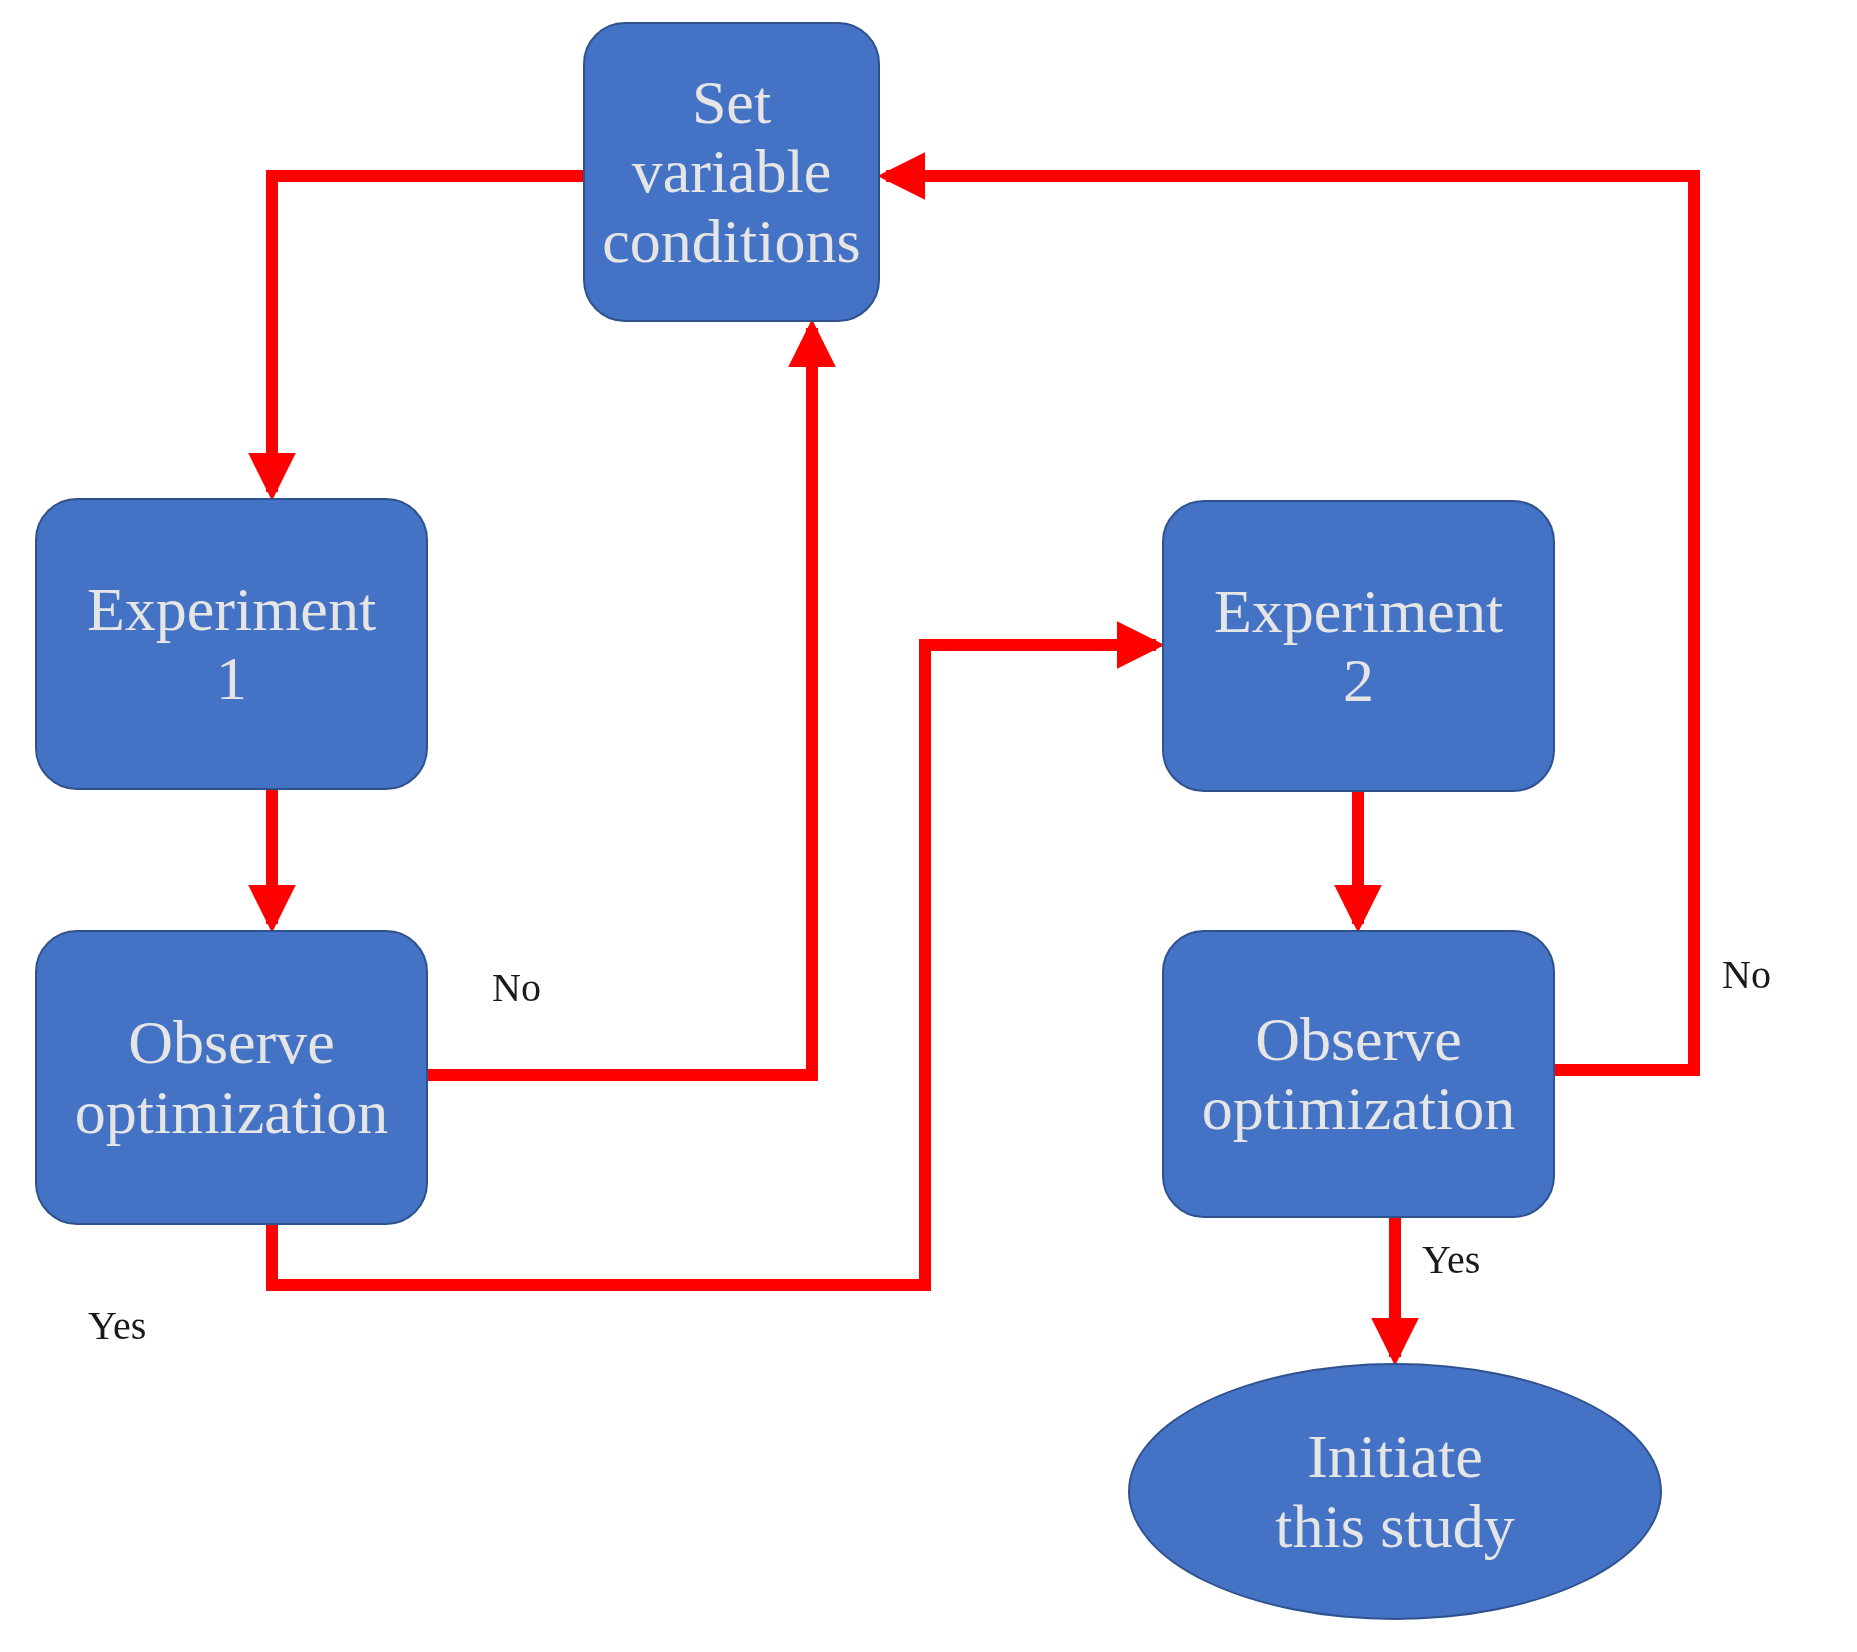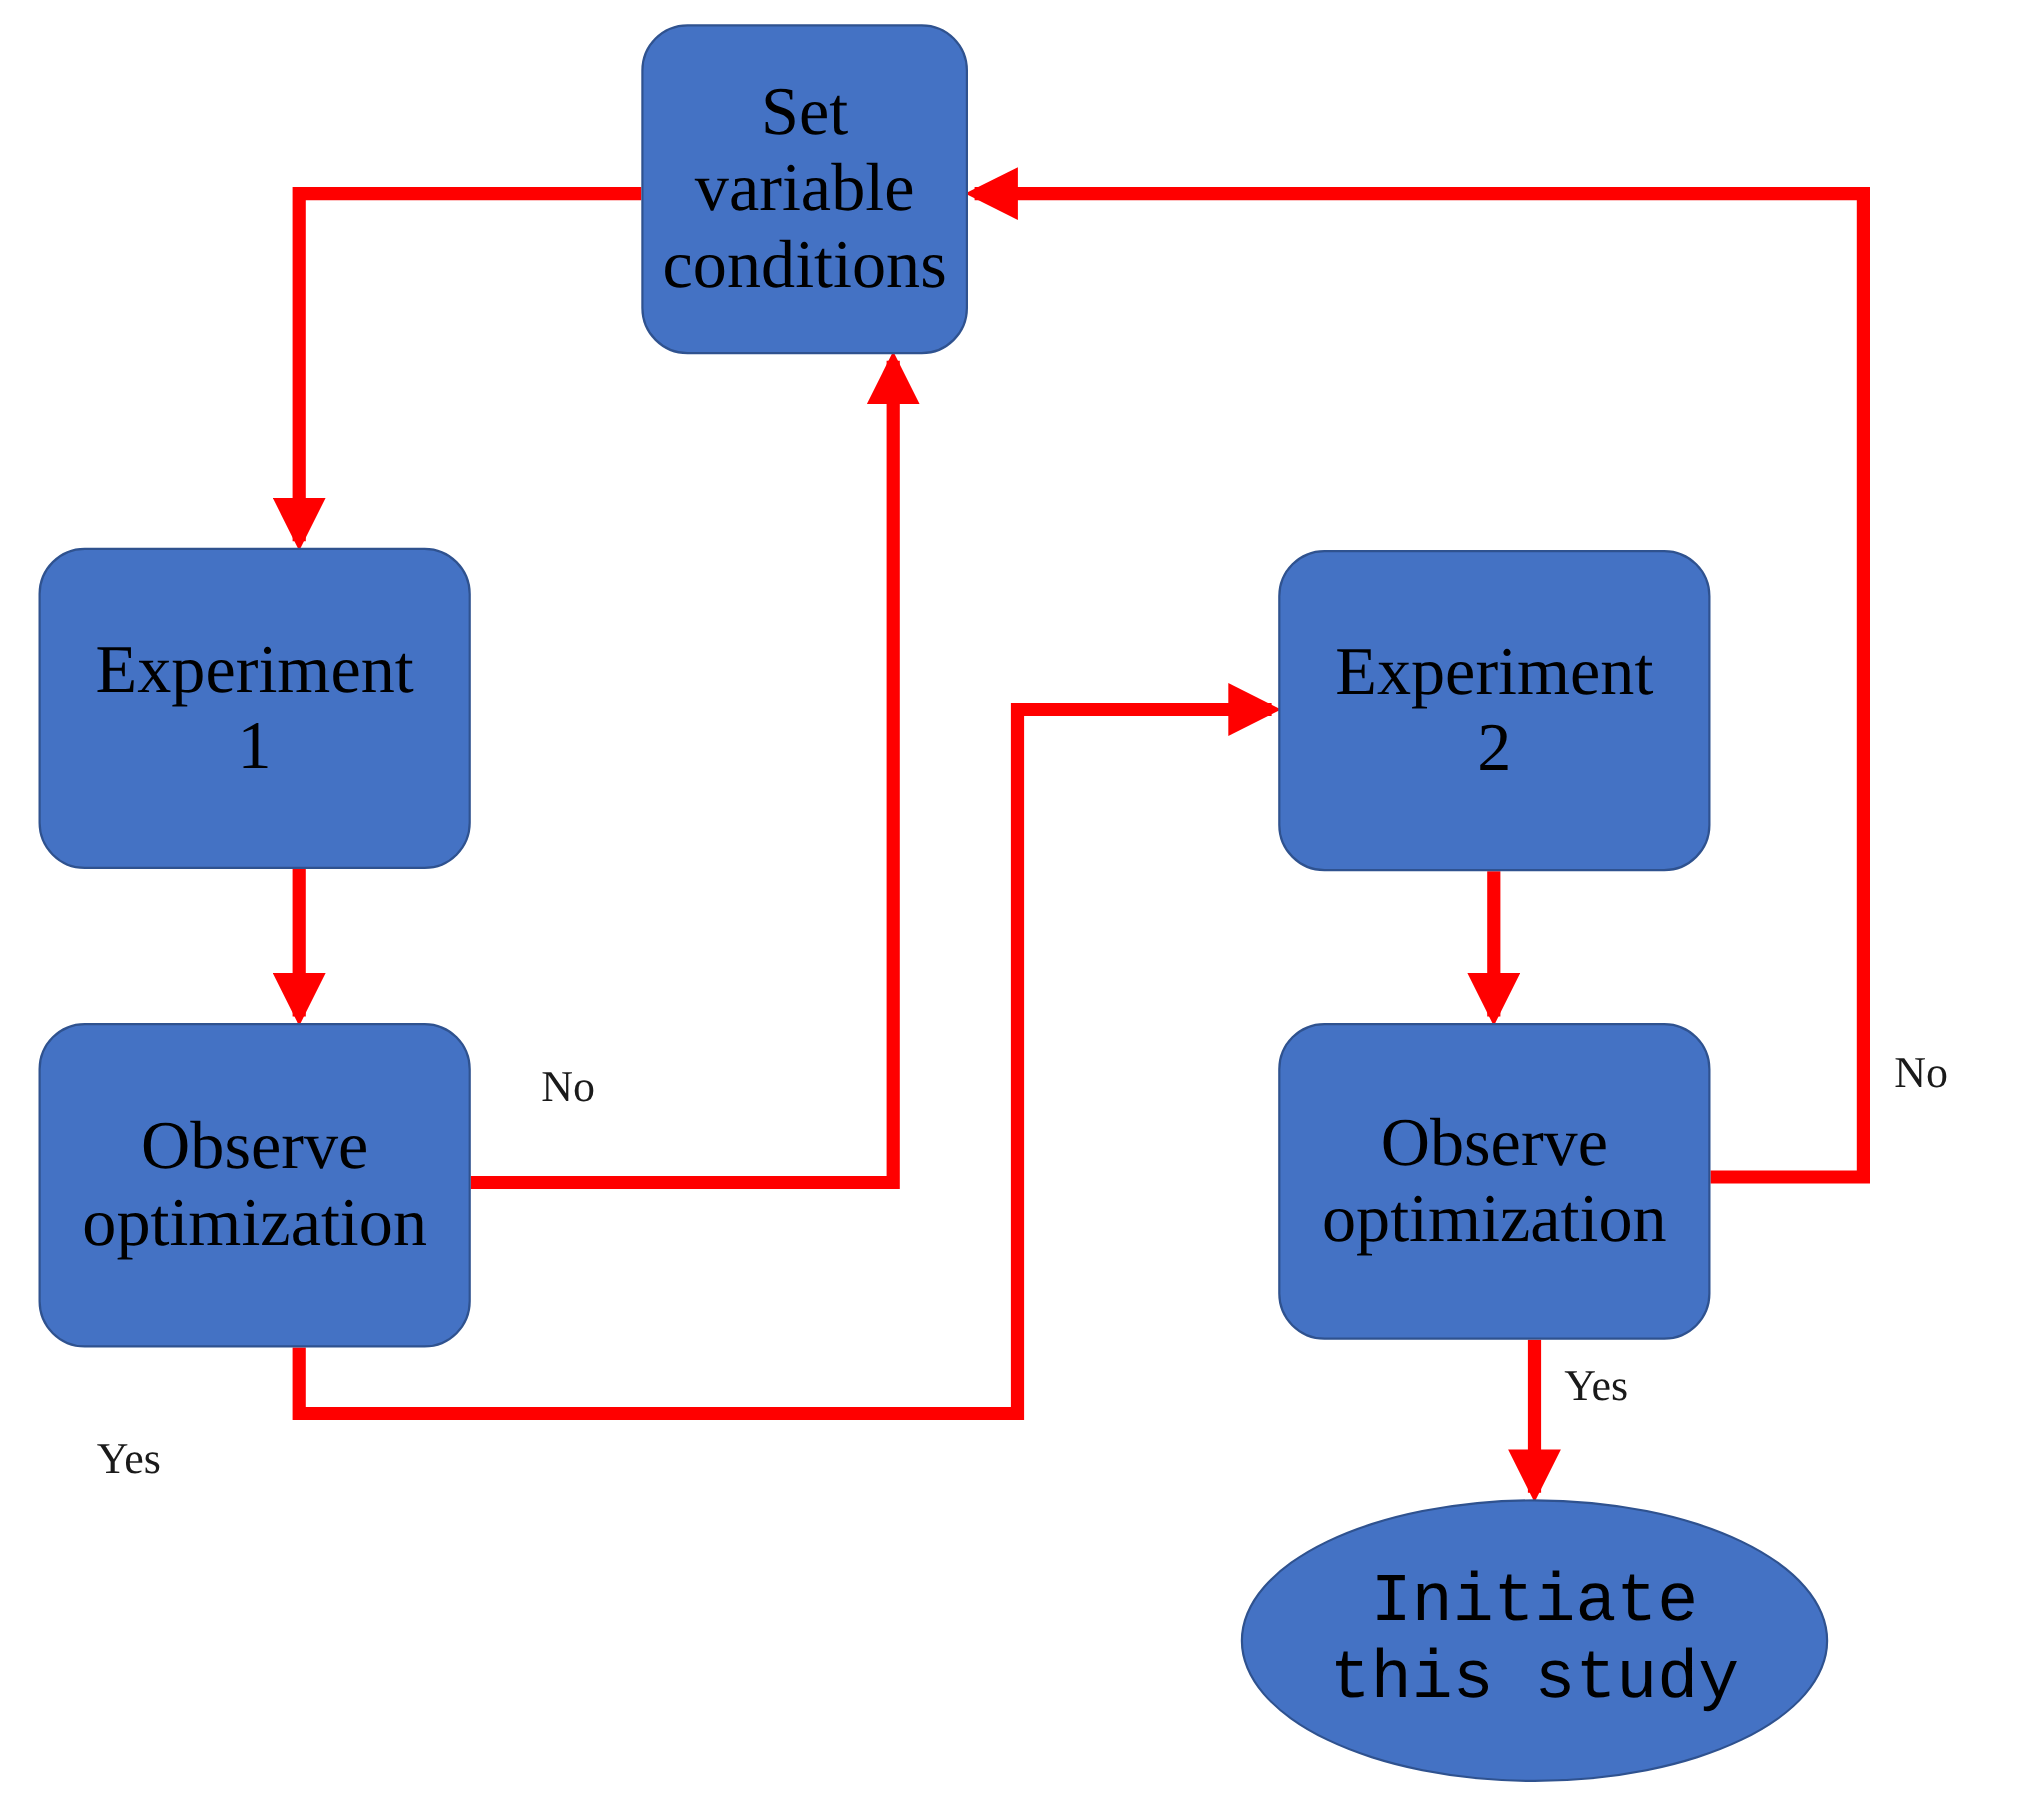--- a/index.html
+++ b/index.html
@@ -24,35 +24,34 @@
     top: 0;
     width: 1857px;
     height: 1652px;
     pointer-events: none;
   }
   .node {
     position: absolute;
     box-sizing: border-box;
     background: #4472C4;
     border: 2px solid #2F528F;
-    color: #000000;
+    color: #e5e5e5;
     display: flex;
     align-items: center;
     justify-content: flex-end;
     text-align: center;
     line-height: 1.12;
     white-space: pre-line;
     font-family: "Liberation Serif", "DejaVu Serif", serif;
   }
   .node.rounded {
     border-radius: 42px;
   }
   .node.ellipse {
     border-radius: 50%;
-    font-family: Liberation Mono, monospace;
   }
   .node-label {
     display: block;
     width: 100%;
     white-space: pre-line;
   }
   .edge-label {
     position: absolute;
     color: #1a1a1a;
     font-family: "Liberation Serif", "DejaVu Serif", serif;

